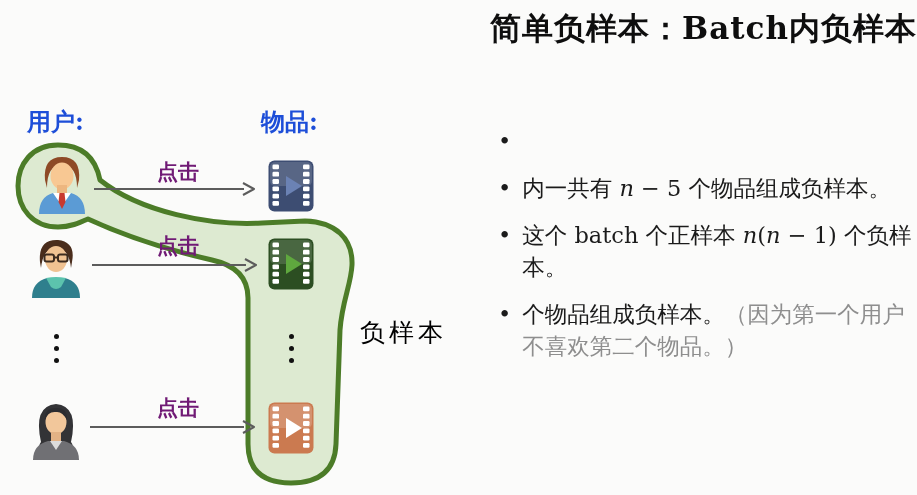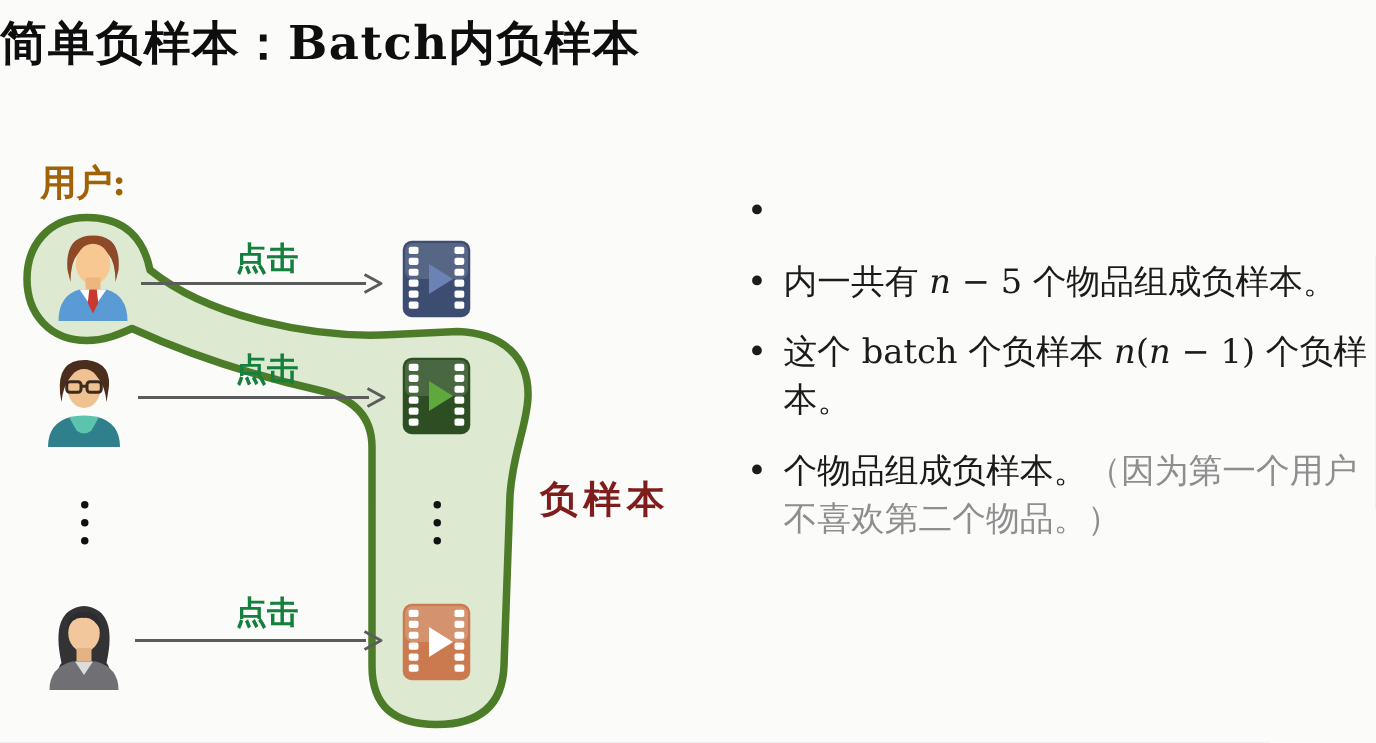--- a/index.html
+++ b/index.html
@@ -4,41 +4,41 @@
 <style>
   * { margin:0; padding:0; box-sizing:border-box; }
   html,body { background:#e8e8e8; }
   .stage {
     position:relative; width:917px; height:495px;
     background:#fbfbfa; overflow:hidden; margin:0 auto;
     font-family:"DejaVu Serif","Liberation Serif",serif;
   }
   .title {
     position:absolute; top:8px; left:0; width:100%;
-    text-align:left; font-size:31px; font-weight:700;
+    text-align:right; font-size:31px; font-weight:700;
     color:#0e0e0e; letter-spacing:1px;
   }
   .col-label {
-    position:absolute; font-size:24px; font-weight:600; color:#a16207;
+    position:absolute; font-size:24px; font-weight:600; color:#1d4ed8;
   }
   .users-label { left:27px; top:106px; }
   .items-label { left:261px; top:106px; }
   .blob-svg { position:absolute; left:0; top:0; }
   .avatar { position:absolute; }
   .film { position:absolute; }
   .arrow { position:absolute; }
   .click-label {
     position:absolute; width:84px; text-align:center;
-    font-size:21px; font-weight:600; color:#15803d;
+    font-size:21px; font-weight:600; color:#701a75;
   }
   .dots { position:absolute; display:flex; flex-direction:column; gap:7px; }
   .dots i { width:5px; height:5px; border-radius:50%; background:#111; }
   .neg-label {
     position:absolute; left:360px; top:316px;
-    font-size:25px; font-weight:700; color:#7f1d1d; letter-spacing:4px;
+    font-size:25px; font-weight:400; color:#000000; letter-spacing:4px;
   }
   .notes {
     position:absolute; left:498px; top:126px; width:416px;
     list-style:none;
   }
   .notes li {
     display:flex; gap:11px; margin-bottom:15px;
     font-size:22.5px; line-height:1.42; color:#1b1b1b;
   }
   .notes .marker { flex:0 0 auto; }
@@ -64,20 +64,21 @@
              C 320 483 335 470 336 444
              L 340 330
              C 342 301 351 285 352 265
              C 353 238 335 222 305 221
              L 262 223
              C 210 226 140 212 100 180
              C 96 160 84 145 58 145 Z" fill="#ddead1" stroke="#4c7c28"></path>
   </svg>
 
   <div class="col-label users-label">用户:</div>
+  <div class="col-label items-label">物品:</div>
 
   <svg class="avatar" style="left:36px; top:151px;" width="52" height="64" viewBox="0 0 52 62">
     <path d="M9 28 Q7 5 26 5 Q45 5 43 28 L41 36 Q41 13 26 13 Q11 13 11 36 Z" fill="#8e4a26"></path>
     <ellipse cx="26" cy="24" rx="11.5" ry="13.5" fill="#f8c893"></ellipse>
     <rect x="21" y="33" width="10" height="9" fill="#edb67f"></rect>
     <path d="M3 62 Q3 45 17 41 L35 41 Q49 45 49 62 Z" fill="#5b9bd5"></path>
     <path d="M17 41 L26 54 L35 41 Z" fill="#ffffff"></path>
     <path d="M23.5 41 L28.5 41 L29.5 50 L26 57 L22.5 50 Z" fill="#c8392f"></path>
   </svg>
 
@@ -201,21 +202,21 @@
   <ul class="notes">
       <li>
         <span class="marker">•</span>
       </li>
       <li>
         <span class="marker">•</span>
         <span><span>内一共有 </span><span class="seg-i">n</span><span> − 5 个物品组成负样本。</span></span>
       </li>
       <li>
         <span class="marker">•</span>
-        <span><span>这个 batch 个负样本 </span><span class="seg-i">n</span><span>(</span><span class="seg-i">n</span><span> − 1) 个负样本。</span></span>
+        <span><span>这个 batch 个正样本 </span><span class="seg-i">n</span><span>(</span><span class="seg-i">n</span><span> − 1) 个负样本。</span></span>
       </li>
       <li>
         <span class="marker">•</span>
         <span><span>个物品组成负样本。</span><span class="seg-gray">（因为第一个用户不喜欢第二个物品。）</span></span>
       </li>
     </ul>
 
 </div>
 
 </body></html>

